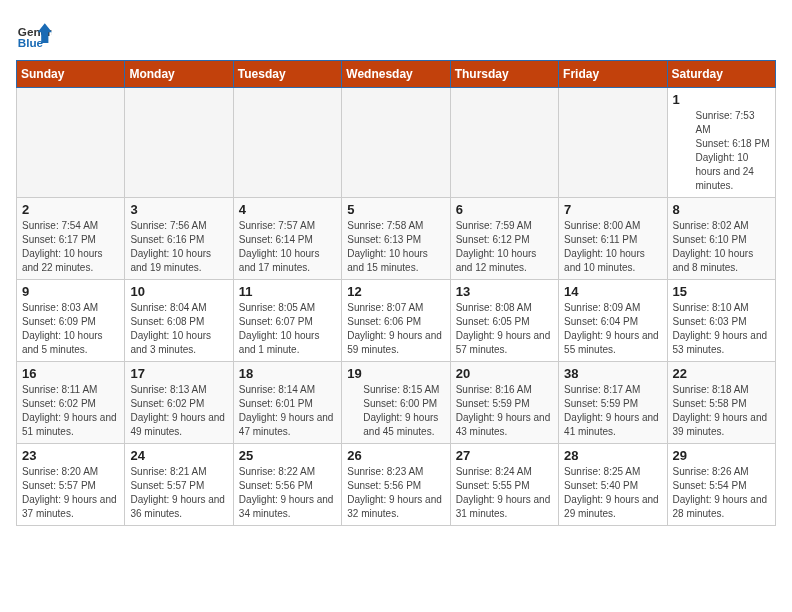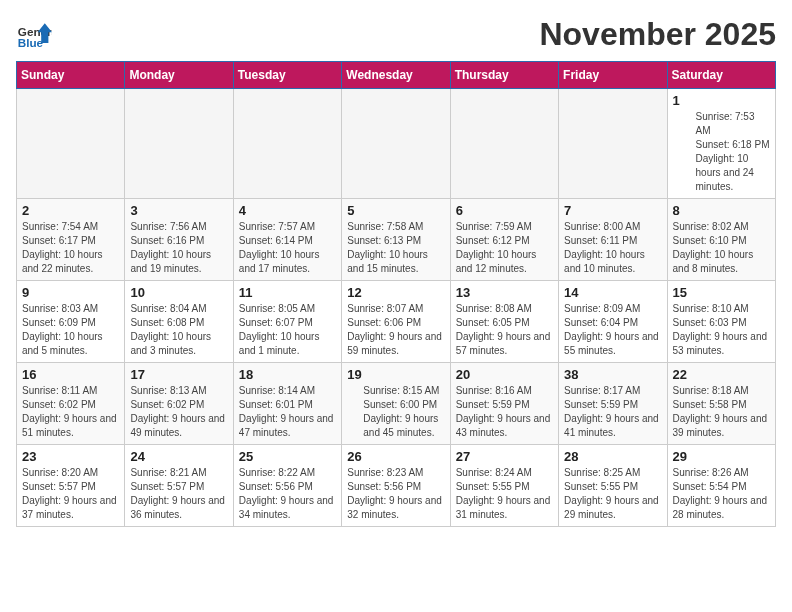--- a/index.html
+++ b/index.html
@@ -36,21 +36,21 @@
     .location-title {
       font-size: 14px;
       color: #555;
     }
     .calendar {
       width: 100%;
       border-collapse: collapse;
       border: 1px solid #ccc;
     }
     .calendar th {
-      background-color: #be185d;
+      background-color: #c2410c;
       color: #fff;
       font-size: 12px;
       font-weight: bold;
       padding: 6px 4px;
       text-align: left;
       border: 1px solid #2a6aae;
     }
     .calendar td {
       border: 1px solid #ccc;
       vertical-align: top;
@@ -88,21 +88,20 @@
 
 <div class="header-area">
   <div class="logo-area">
     <svg class="logo-icon" viewBox="0 0 40 40">
       <text x="2" y="22" font-size="13" font-weight="bold" fill="#333">General</text>
       <text x="2" y="34" font-size="13" font-weight="bold" fill="#1a6bb5">Blue</text>
       <polygon points="32,8 40,18 36,18 36,30 28,30 28,18 24,18" fill="#1a6bb5"></polygon>
     </svg>
   </div>
   <div class="title-area">
-    <div class="month-title">November 2025</div>
   </div>
 </div>
 
 <table class="calendar">
   <thead>
     <tr>
       <th>Sunday</th>
       <th>Monday</th>
       <th>Tuesday</th>
       <th>Wednesday</th>
@@ -285,21 +284,21 @@
         </td>
         <td>
           <span class="day-number">27</span>
           <div class="day-info" style="white-space: pre-line;">Sunrise: 8:24 AM
 Sunset: 5:55 PM
 Daylight: 9 hours and 31 minutes.</div>
         </td>
         <td>
           <span class="day-number">28</span>
           <div class="day-info" style="white-space: pre-line;">Sunrise: 8:25 AM
-Sunset: 5:55 PM
+Sunset: 5:40 PM
 Daylight: 9 hours and 29 minutes.</div>
         </td>
         <td>
           <span class="day-number">29</span>
           <div class="day-info" style="white-space: pre-line;">Sunrise: 8:26 AM
 Sunset: 5:54 PM
 Daylight: 9 hours and 28 minutes.</div>
         </td>
       </tr>
     </tbody>

